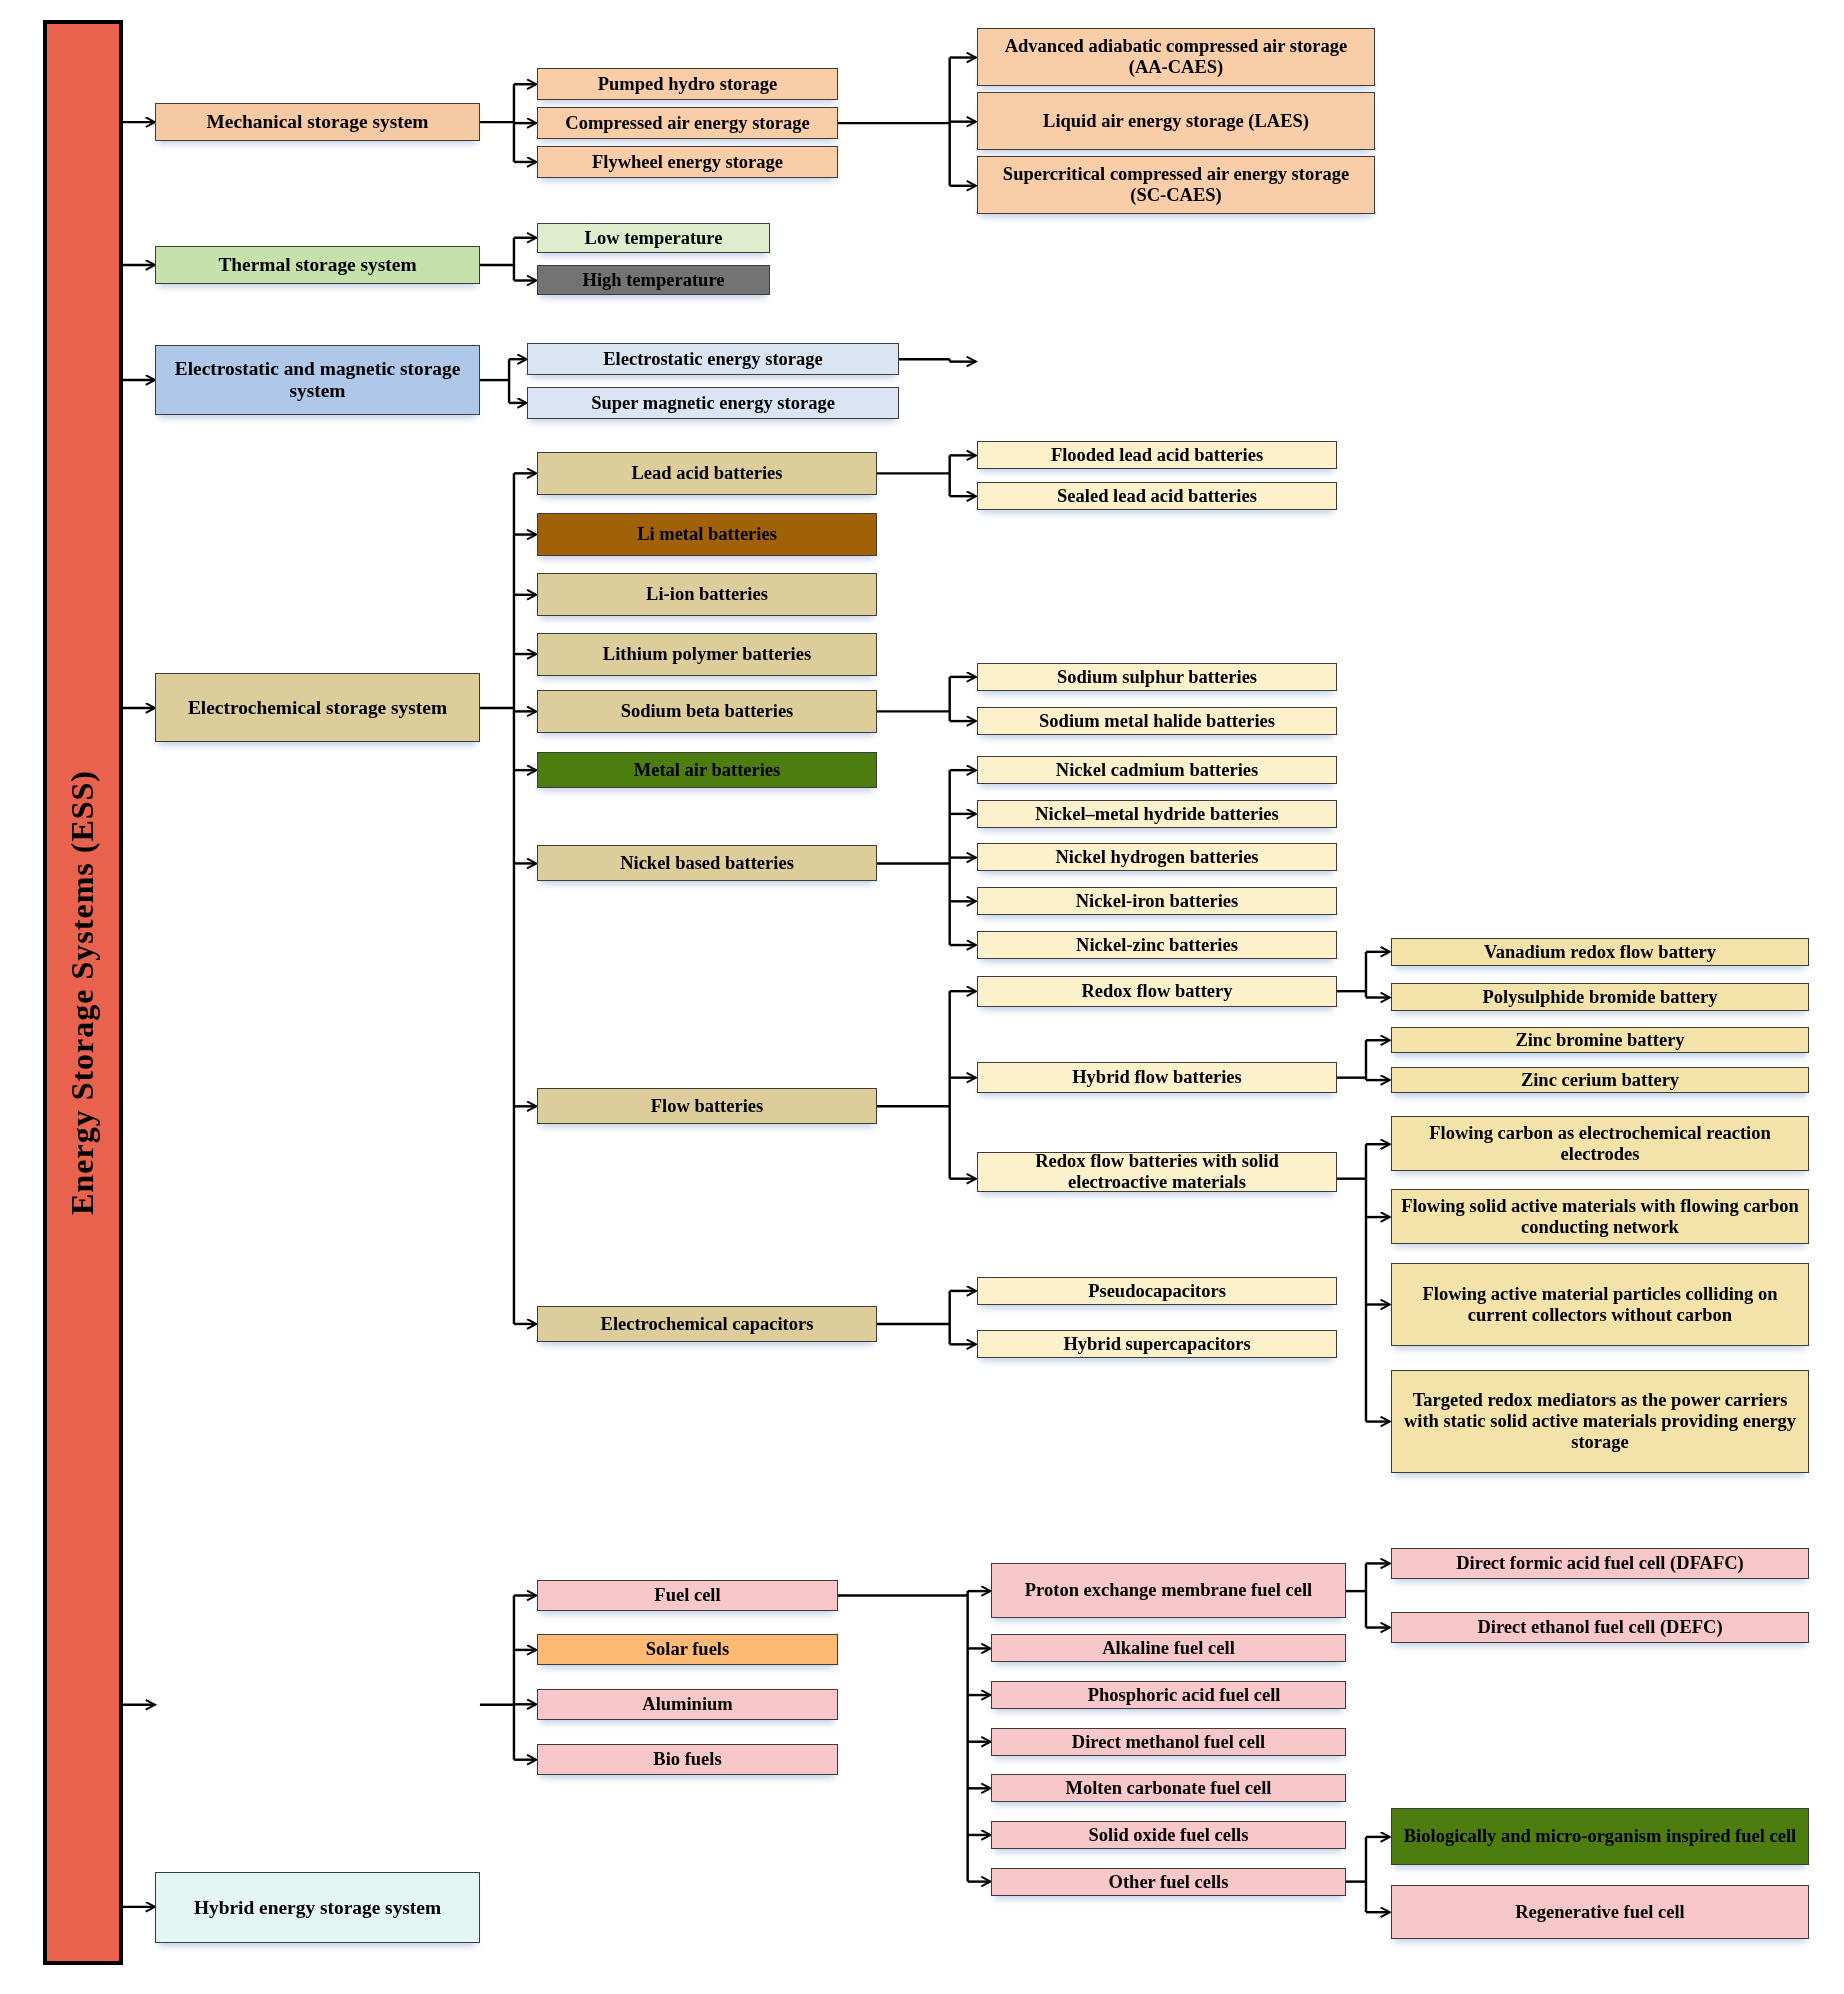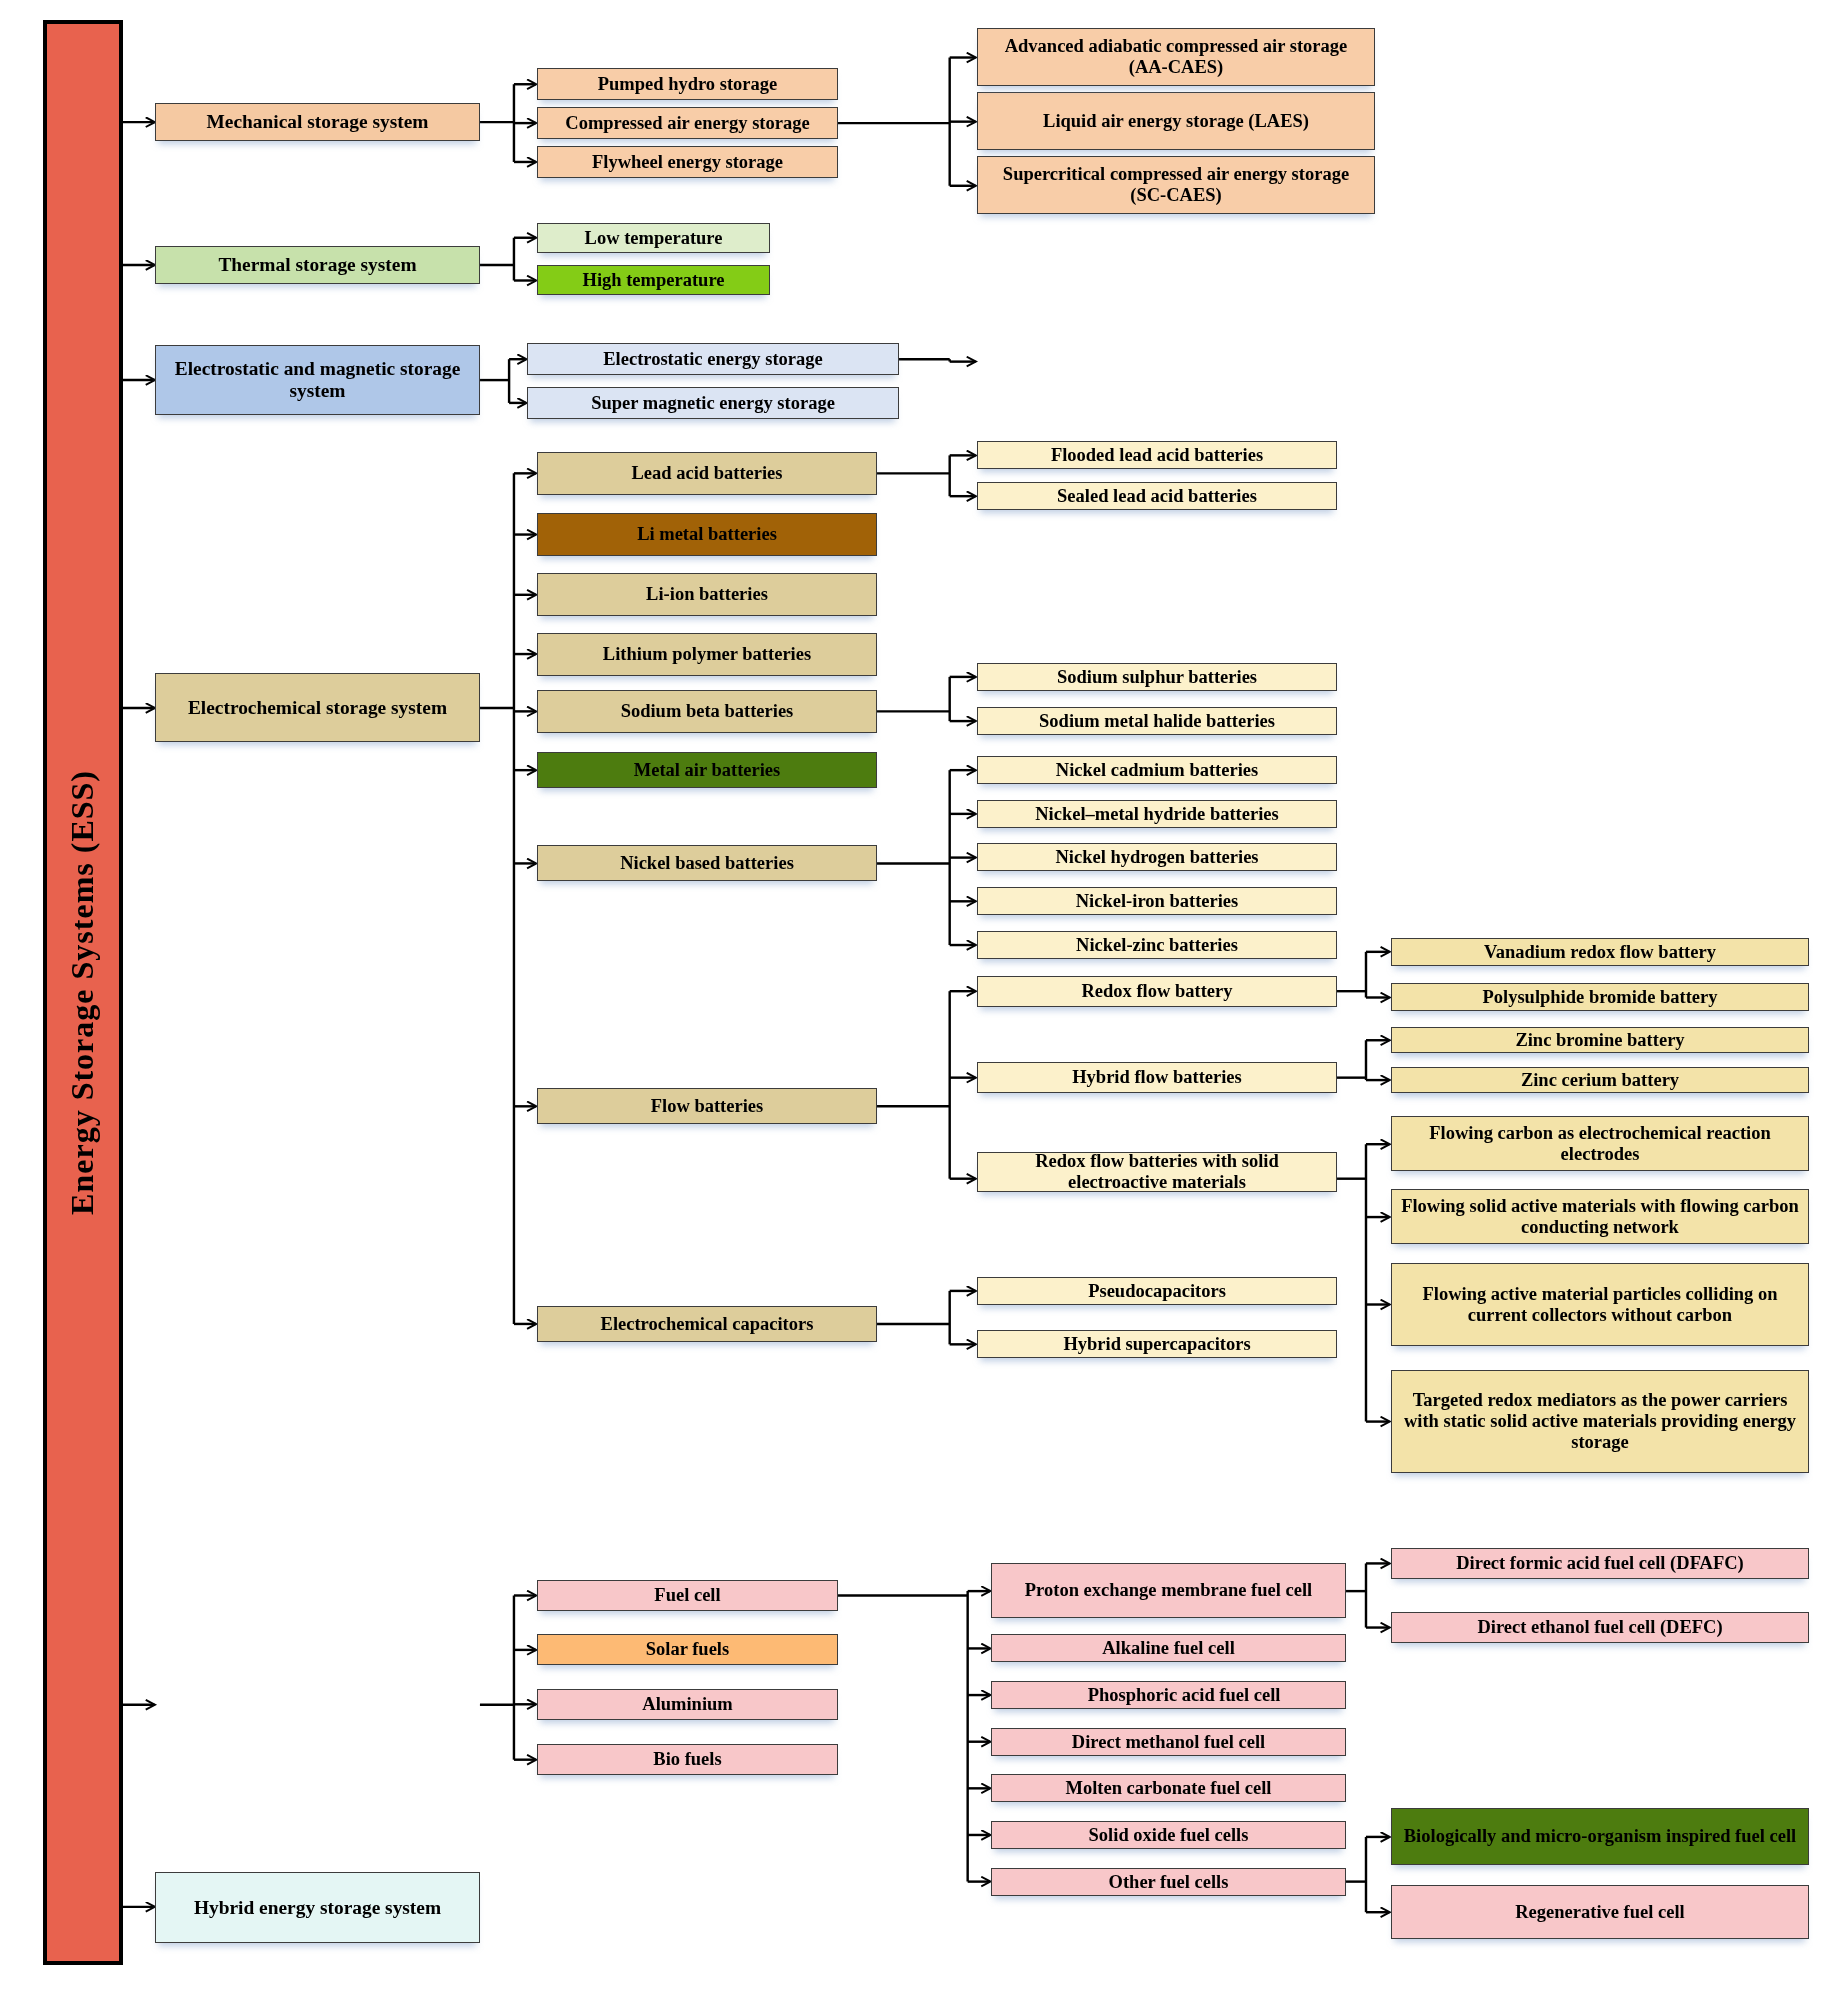--- a/index.html
+++ b/index.html
@@ -185,21 +185,21 @@
     </div>
     <div class="node" style="left: 977px; top: 28px; width: 398px; height: 58px; background: rgb(248, 205, 168);">
       <span class="lbl">Advanced adiabatic compressed air storage (AA-CAES)</span>
     </div>
     <div class="node" style="left: 977px; top: 156px; width: 398px; height: 58px; background: rgb(248, 205, 168);">
       <span class="lbl">Supercritical compressed air energy storage (SC-CAES)</span>
     </div>
     <div class="node" style="left: 537px; top: 223px; width: 233px; height: 30px; background: rgb(222, 237, 203);">
       <span class="lbl">Low temperature</span>
     </div>
-    <div class="node" style="left: 537px; top: 265px; width: 233px; height: 30px; background: #84cc16;">
+    <div class="node" style="left: 537px; top: 265px; width: 233px; height: 30px; background: #737373;">
       <span class="lbl">High temperature</span>
     </div>
     <div class="node" style="left: 527px; top: 343px; width: 372px; height: 32px; background: rgb(219, 228, 243);">
       <span class="lbl">Electrostatic energy storage</span>
     </div>
     <div class="node" style="left: 527px; top: 387px; width: 372px; height: 32px; background: rgb(219, 228, 243);">
       <span class="lbl">Super magnetic energy storage</span>
     </div>
     <div class="node" style="left: 537px; top: 452px; width: 340px; height: 43px; background: rgb(221, 205, 155);">
       <span class="lbl">Lead acid batteries</span>

